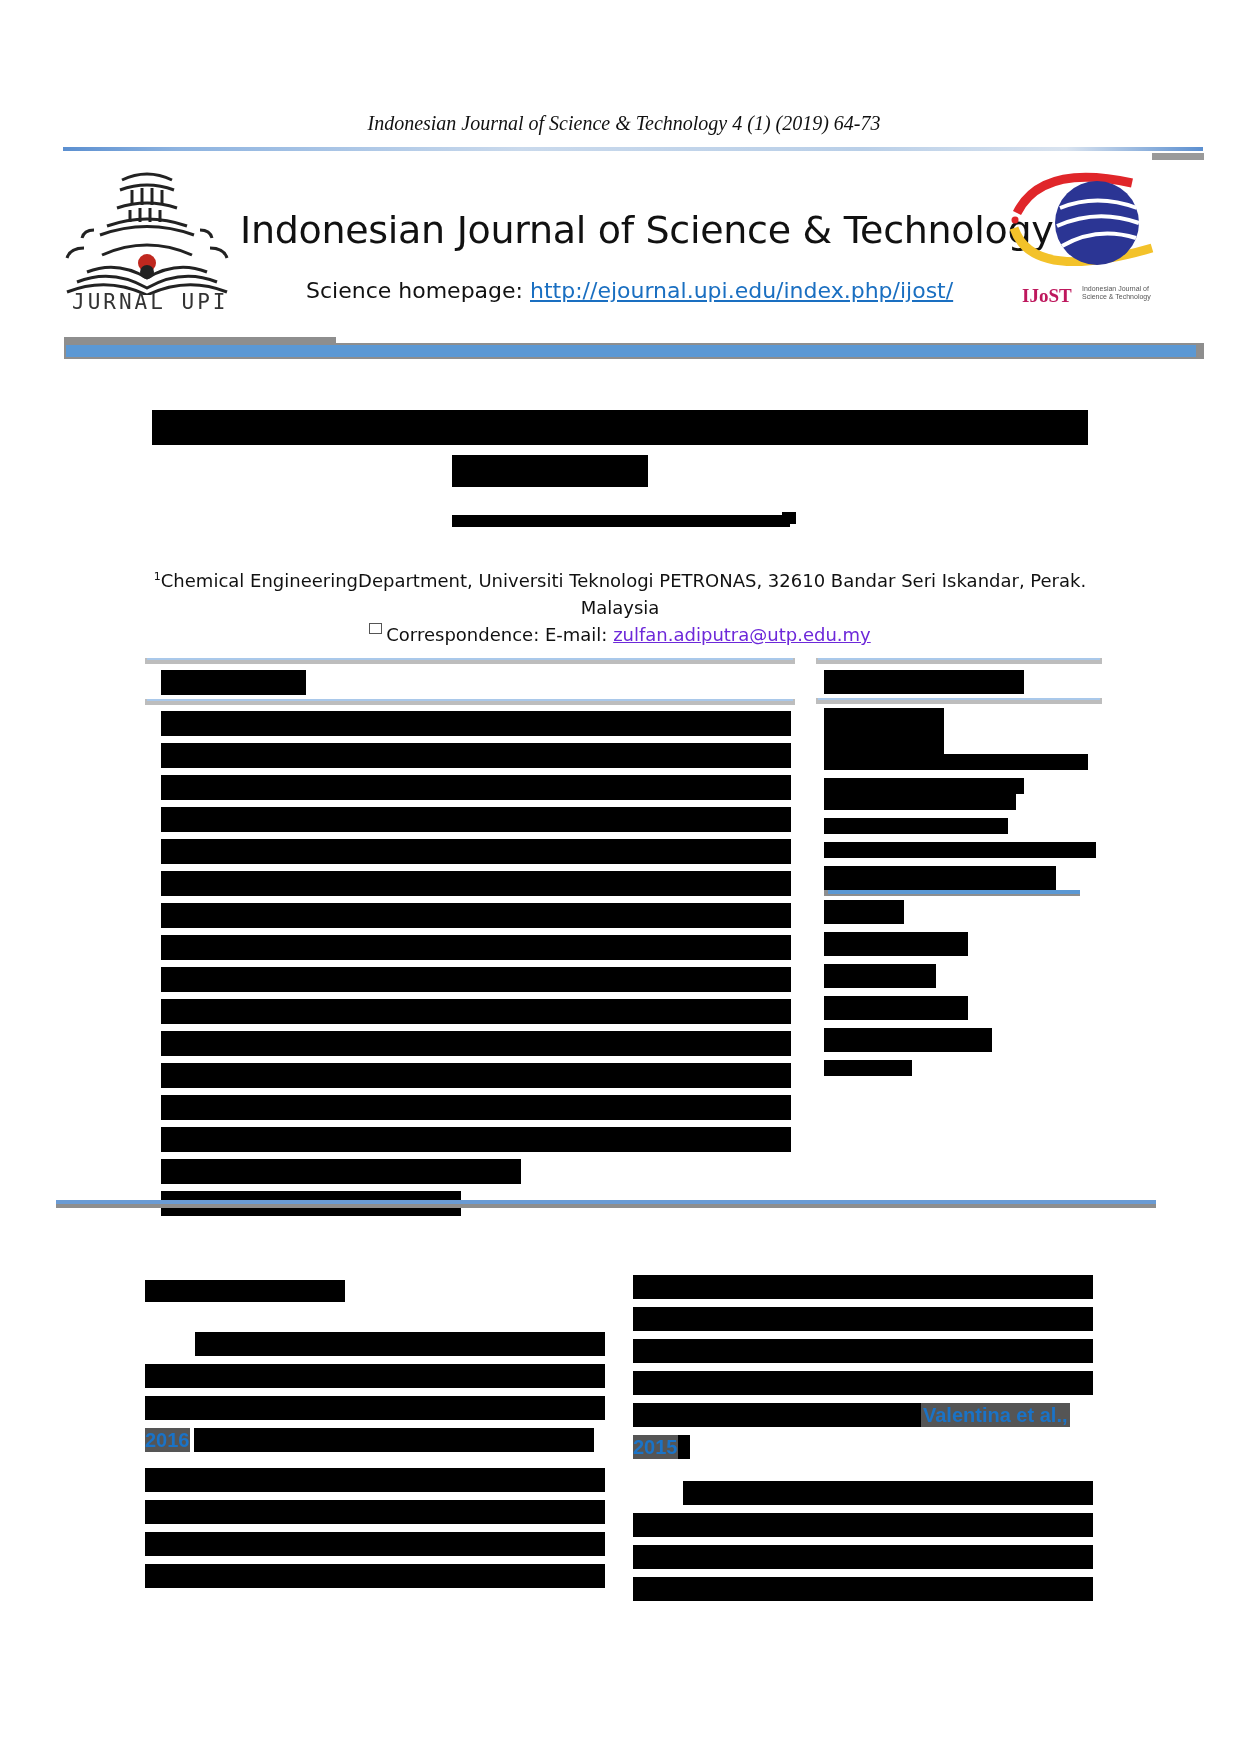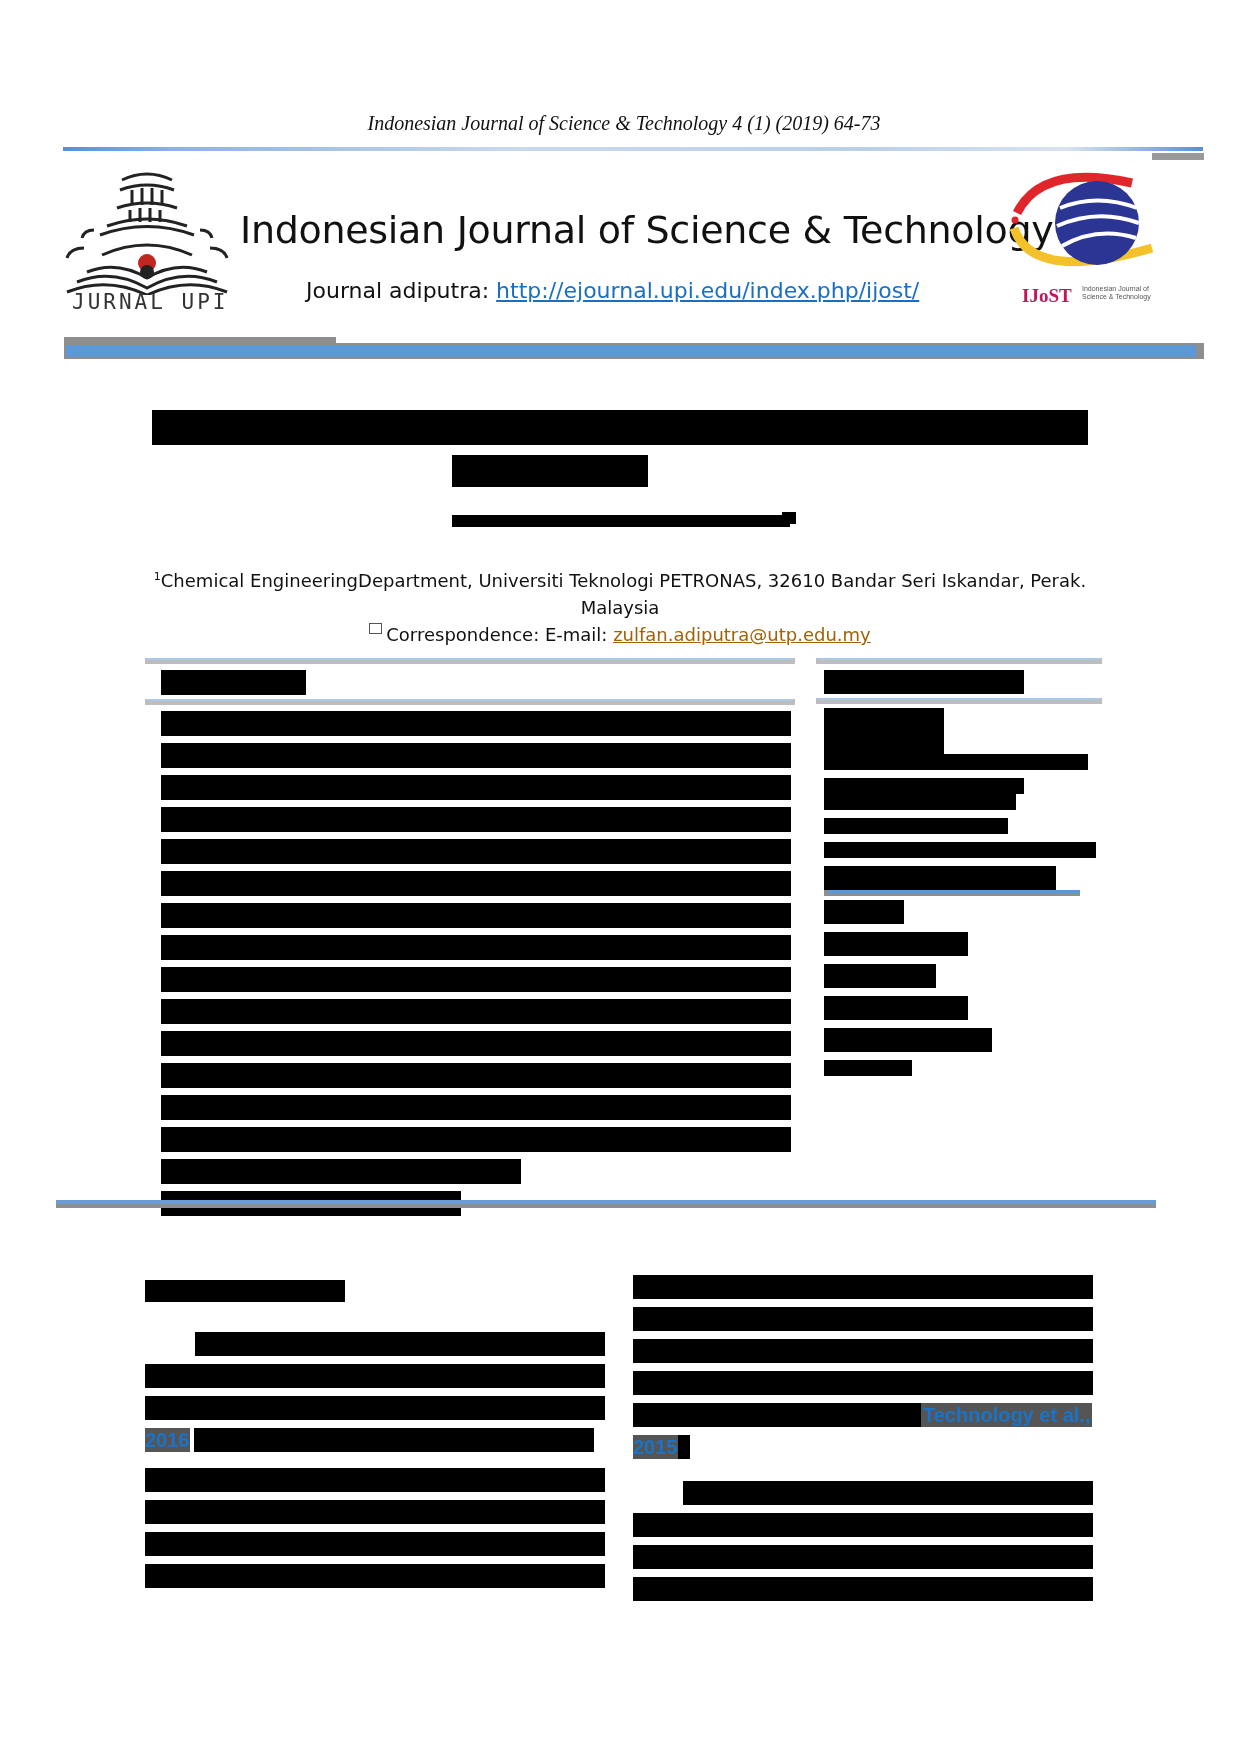--- a/index.html
+++ b/index.html
@@ -14,21 +14,21 @@
   .homepage { top: 278px; left: 306px; font-size: 22px; font-family: "DejaVu Sans", sans-serif; color: #111; }
   .homepage a { color: #1a6fc1; text-decoration: underline; }
   .logo-ijost { top: 168px; left: 1002px; width: 180px; height: 140px; }
   .ijost-text { top: 285px; left: 1022px; font-weight: bold; font-size: 19px; color: #be185d; font-family: Liberation Serif, serif; }
   .ijost-sub { top: 285px; left: 1082px; font-size: 7px; line-height: 8px; color: #555; }
   .bar-gray-top { top: 337px; left: 64px; width: 272px; height: 6px; background: #8e8e8e; }
   .bar-main { top: 343px; left: 64px; width: 1140px; height: 16px; background: #8e8e8e; }
   .bar-main-blue { top: 345px; left: 66px; width: 1130px; height: 12px; background: #5b98d4; }
   .redact { background: #000; }
   .affil { top: 563px; left: 0; width: 1240px; text-align: center; font-size: 18px; line-height: 27px; font-family: "DejaVu Sans", sans-serif; color: #111; }
-  .affil a { color: #a16207; text-decoration: underline; }
+  .affil a { color: #6d28d9; text-decoration: underline; }
   .mail-icon { display: inline-block; width: 11px; height: 9px; border: 1px solid #555; vertical-align: super; margin-right: 4px; position: relative; }
   .rule-light { height: 6px; background: #bdbdbd; }
   .rule-light-inner { height: 2px; background: #a9c8ea; margin: 2px 2px 0 2px; }
   .rule-blue { height: 6px; background: #8e8e8e; }
   .rule-blue-inner { height: 4px; background: #5b98d4; margin-left: 4px; }
   .cite { color: #1a73c7; background: #555; font-weight: bold; }
   .sep-bottom { top: 1200px; left: 56px; width: 1100px; height: 8px; background: #8e8e8e; }
   .sep-bottom-inner { top: 1200px; left: 56px; width: 1100px; height: 4px; background: #6a9bd4; }
 </style>
 </head>
@@ -64,21 +64,21 @@
       <path d="M5 132 Q45 116 85 135 Q125 116 165 132"></path>
     </g>
     <circle cx="85" cy="103" r="9" fill="#c0281f"></circle>
     <circle cx="85" cy="112" r="7" fill="#222"></circle>
   </svg>
 </div>
 <div class="abs logo-upi-text">JURNAL UPI</div>
 
 <div class="abs journal-title">Indonesian Journal of Science &amp; Technology</div>
 <div class="abs homepage">
-  <span>Journal adiputra: </span><a>http://ejournal.upi.edu/index.php/ijost/</a>
+  <span>Science homepage: </span><a>http://ejournal.upi.edu/index.php/ijost/</a>
 </div>
 
 <div class="abs logo-ijost">
   <svg width="180" height="120" viewBox="0 0 180 120">
     <path d="M15 45 Q40 -5 130 15" fill="none" stroke="#e0262a" stroke-width="9"></path>
     <circle cx="13" cy="52" r="3.5" fill="#e0262a"></circle>
     <path d="M12 60 Q30 115 150 80" fill="none" stroke="#f3c22a" stroke-width="9"></path>
     <circle cx="95" cy="55" r="42" fill="#2b3594"></circle>
     <path d="M58 40 Q95 25 135 40" fill="none" stroke="#fff" stroke-width="4"></path>
     <path d="M55 58 Q95 40 137 55" fill="none" stroke="#fff" stroke-width="4"></path>
@@ -181,21 +181,21 @@
   <div class="redact" style="height:24px;width:460px;margin-bottom:8px;"></div>
   <div class="redact" style="height:24px;width:460px;"></div>
 </div>
 
 <div class="abs" style="top:1275px;left:633px;width:465px;">
   <div class="redact" style="height:24px;width:460px;margin-bottom:8px;"></div>
   <div class="redact" style="height:24px;width:460px;margin-bottom:8px;"></div>
   <div class="redact" style="height:24px;width:460px;margin-bottom:8px;"></div>
   <div class="redact" style="height:24px;width:460px;margin-bottom:8px;"></div>
   <div style="height:24px;margin-bottom:8px;white-space:nowrap;">
-    <span class="redact" style="display:inline-block;width:288px;height:24px;vertical-align:top;"></span><span class="cite" style="display:inline-block;height:24px;line-height:24px;font-size:20px;padding:0 2px;">Technology et al.,</span>
+    <span class="redact" style="display:inline-block;width:288px;height:24px;vertical-align:top;"></span><span class="cite" style="display:inline-block;height:24px;line-height:24px;font-size:20px;padding:0 2px;">Valentina et al.,</span>
   </div>
   <div style="height:24px;margin-bottom:22px;white-space:nowrap;">
     <span class="cite" style="display:inline-block;height:24px;line-height:24px;font-size:20px;">2015</span><span class="redact" style="display:inline-block;width:12px;height:24px;vertical-align:top;"></span>
   </div>
   <div class="redact" style="height:24px;width:410px;margin-left:50px;margin-bottom:8px;"></div>
   <div class="redact" style="height:24px;width:460px;margin-bottom:8px;"></div>
   <div class="redact" style="height:24px;width:460px;margin-bottom:8px;"></div>
   <div class="redact" style="height:24px;width:460px;"></div>
 </div>
 

